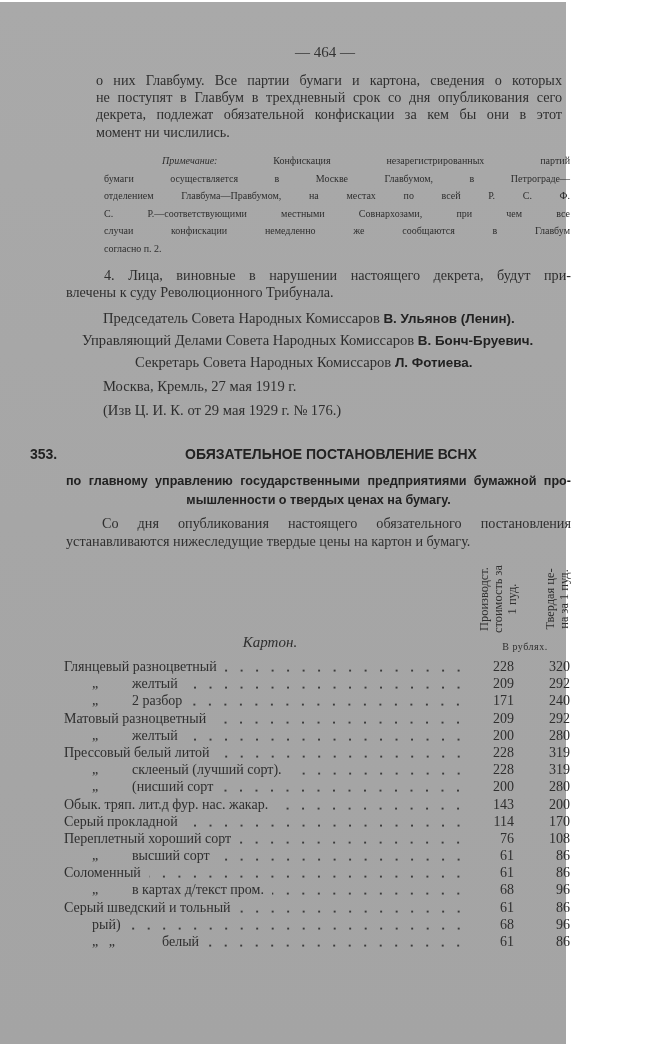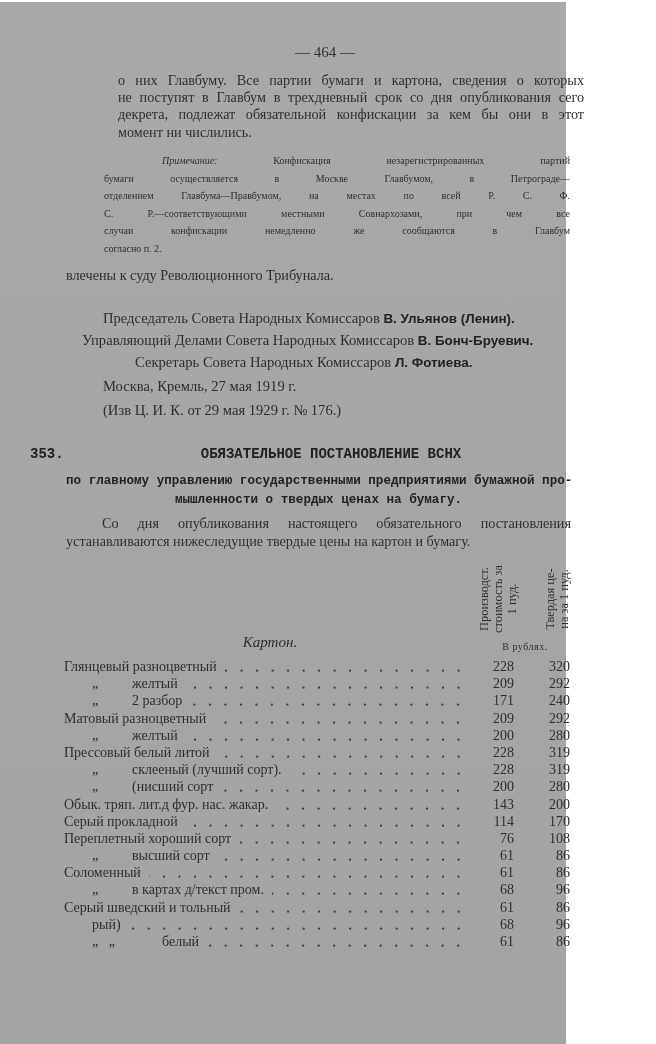--- a/index.html
+++ b/index.html
@@ -8,24 +8,24 @@
       background: #ffffff;
       position: relative;
     }
     .page {
       position: absolute; left: 0; top: 2px; width: 566px; height: 1042px;
       background: linear-gradient(180deg, #a9a9a9 0%, #a6a6a6 50%, #a4a4a4 100%);
       color: #2a2a2a;
       font-family: "Liberation Serif", "DejaVu Serif", serif;
     }
     .abs { position: absolute; }
-    .sans-bold { font-family: Liberation Mono, monospace; font-weight: bold; }
+    .sans-bold { font-family: Liberation Sans, sans-serif; font-weight: bold; }
     .pageno { left: 0; width: 650px; top: 42px; text-align: center; font-size: 15px; color: #333; }
     .para {
-      left: 118px; width: 466px; font-size: 14.2px; line-height: 17.2px;
+      left: 96px; width: 466px; font-size: 14.2px; line-height: 17.2px;
       text-align: justify; color: #2e2e2e;
     }
     .para .line { display: block; text-align-last: justify; white-space: nowrap; }
     .para .line.last { text-align-last: left; }
     .note {
       left: 104px; width: 466px; font-size: 10px; line-height: 17.5px; color: #2e2e2e; font-family: Liberation Serif, serif;
     }
     .note .line { display: block; text-align: justify; text-align-last: justify; white-space: nowrap; }
     .note .line.last { text-align-last: left; }
     .note em { font-style: italic; }
@@ -78,20 +78,21 @@
   <div class="abs note" style="top:150px;">
     <span class="line" style="padding-left:58px;"><em>Примечание:</em><span> Конфискация незарегистрированных партий</span></span>
     <span class="line">бумаги осуществляется в Москве Главбумом, в Петрограде—</span>
     <span class="line">отделением Главбума—Правбумом, на местах по всей Р. С. Ф.</span>
     <span class="line">С. Р.—соответствующими местными Совнархозами, при чем все</span>
     <span class="line">случаи конфискации немедленно же сообщаются в Главбум</span>
     <span class="line last">согласно п. 2.</span>
   </div>
 
   <div class="abs para" style="top:265px; left:66px; width:505px;">
+    <span class="line" style="padding-left:38px;">4. Лица, виновные в нарушении настоящего декрета, будут при-</span>
     <span class="line last">влечены к суду Революционного Трибунала.</span>
   </div>
 
   <div class="abs sig" style="top:306px; left:103px;">
     <span>Председатель Совета Народных Комиссаров</span> <b>В. Ульянов (Ленин).</b>
   </div>
   <div class="abs sig" style="top:328px; left:82px;">
     <span>Управляющий Делами Совета Народных Комиссаров</span> <b>В. Бонч-Бруевич.</b>
   </div>
   <div class="abs sig" style="top:350px; left:135px;">

